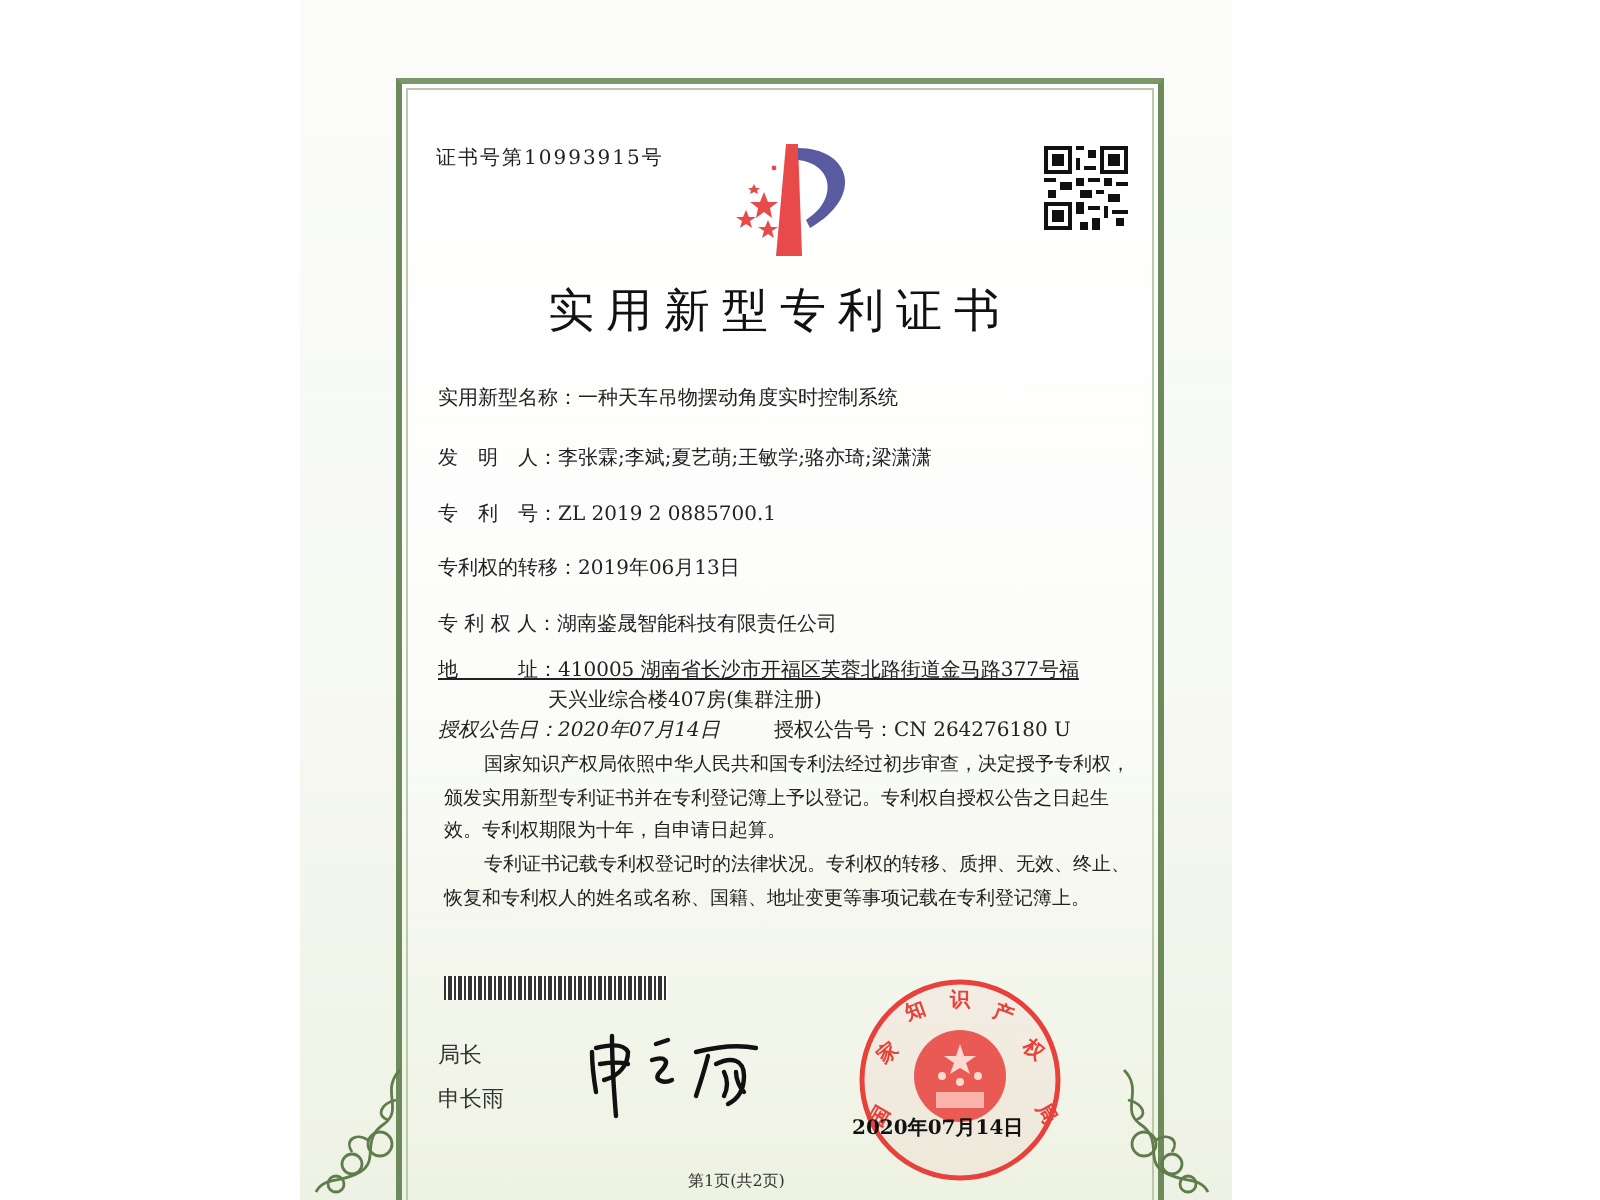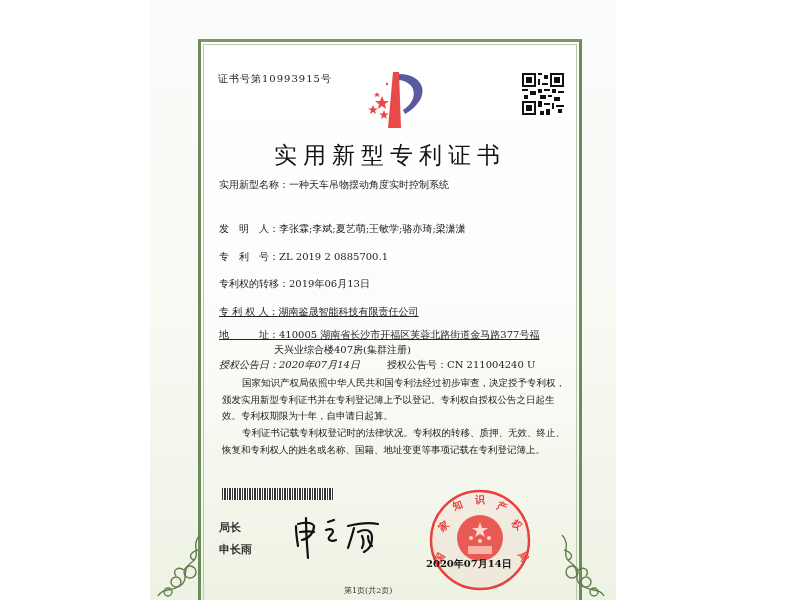--- a/index.html
+++ b/index.html
@@ -18,21 +18,21 @@
   .qr { left:522px; top:73px; width:42px; height:42px; }
   .logo { left:355px; top:70px; width:80px; height:60px; }
   .title { left:200px; top:140px; width:380px; text-align:center; font-size:23px;
            letter-spacing:6px; color:#111; font-family:Liberation Mono, monospace; }
   .field { left:219px; font-size:10px; white-space:nowrap; }
   .addr2 { left:274px; font-size:10px; }
   .right2 { left:387px; font-size:10px; }
   .body-text { left:222px; width:350px; font-size:9.5px; line-height:16.5px; text-indent:20px; color:#222; }
   .barcode { left:222px; top:488px; width:112px; height:12px;
              background:repeating-linear-gradient(90deg,#333 0 1px,#fff 1px 2px,#333 2px 4px,#fff 4px 5px); }
-  .sig-label { left:219px; font-size:11px; font-family:"DejaVu Sans", sans-serif; font-weight:bold; color:#333; }
+  .sig-label { left:219px; font-size:11px; font-family:"DejaVu Sans", sans-serif; font-weight:normal; color:#333; }
   .signature { left:292px; top:512px; width:90px; height:48px; }
   .seal { left:428px; top:488px; width:104px; height:104px; }
   .seal-date { left:426px; top:557px; font-size:10px; color:#111; font-weight:bold; }
   .pageno { left:344px; top:585px; font-size:8px; color:#333; }
   .orn { position:absolute; width:60px; height:70px; }
 </style>
 </head>
 <body>
 
 <div class="paper"></div>
@@ -102,45 +102,45 @@
       <rect x="15" y="15" width="1" height="3"></rect>
       <rect x="17" y="16" width="4" height="1"></rect>
     <rect x="12" y="18" width="2" height="3"></rect>
       <rect x="18" y="18" width="2" height="2"></rect>
       <rect x="9" y="19" width="2" height="2"></rect>
   </g>
 </svg>
 
 <div class="abs title">实用新型专利证书</div>
 
-<div class="abs field" style="top:178px;font-family:Liberation Mono, monospace;">
+<div class="abs field" style="top:192px;font-family:Liberation Mono, monospace;">
   <span>实用新型名称：</span><span>一种天车吊物摆动角度实时控制系统</span>
 </div>
 <div class="abs field" style="top:222px;">
   <span>发　明　人：</span><span>李张霖;李斌;夏艺萌;王敏学;骆亦琦;梁潇潇</span>
 </div>
 <div class="abs field" style="top:250px;">
   <span>专　利　号：</span><span>ZL 2019 2 0885700.1</span>
 </div>
 <div class="abs field" style="top:277px;">
   <span>专利权的转移：</span><span>2019年06月13日</span>
 </div>
-<div class="abs field" style="top:305px;text-decoration:underline;">
+<div class="abs field" style="top:305px;">
   <span>专 利 权 人：</span><span>湖南鉴晟智能科技有限责任公司</span>
 </div>
 <div class="abs field" style="top:328px;text-decoration:underline;">
   <span>地　　　址：</span><span>410005 湖南省长沙市开福区芙蓉北路街道金马路377号福</span>
 </div>
 <div class="abs addr2" style="top:343px;">天兴业综合楼407房(集群注册)</div>
 
 <div class="abs field" style="top:358px;font-style:italic;">
   <span>授权公告日：</span><span>2020年07月14日</span>
 </div>
 <div class="abs right2" style="top:358px;">
-  <span>授权公告号：</span><span>CN 211004240 U</span>
+  <span>授权公告号：</span><span>CN 264276180 U</span>
 </div>
 
 <div class="abs body-text" style="top:375px;">国家知识产权局依照中华人民共和国专利法经过初步审查，决定授予专利权，颁发实用新型专利证书并在专利登记簿上予以登记。专利权自授权公告之日起生效。专利权期限为十年，自申请日起算。</div>
 <div class="abs body-text" style="top:425px;">专利证书记载专利权登记时的法律状况。专利权的转移、质押、无效、终止、恢复和专利权人的姓名或名称、国籍、地址变更等事项记载在专利登记簿上。</div>
 
 <div class="abs barcode"></div>
 
 <div class="abs sig-label" style="top:520px;">局长</div>
 <div class="abs sig-label" style="top:542px;">申长雨</div>
 

